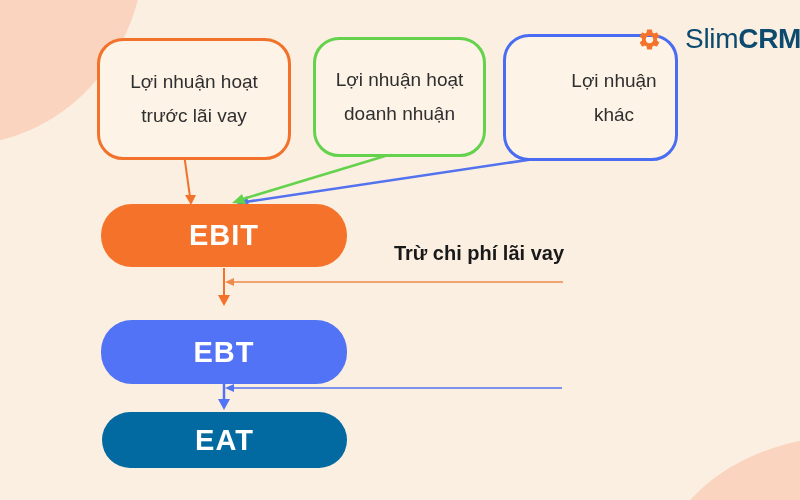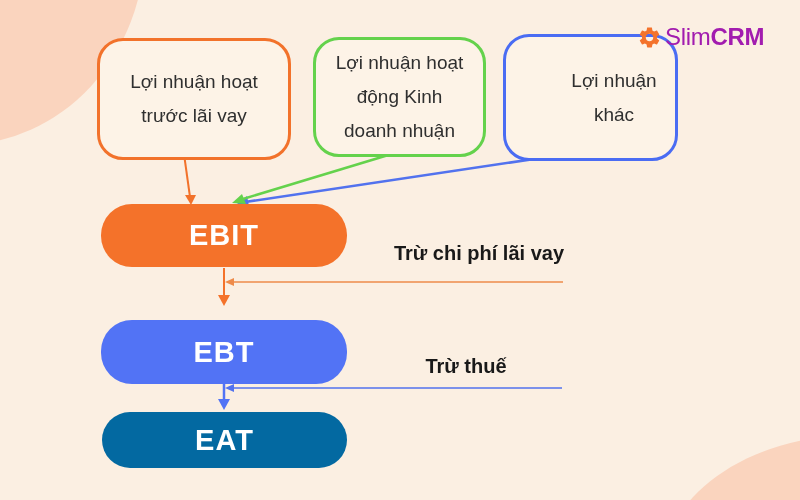--- a/index.html
+++ b/index.html
@@ -32,21 +32,21 @@
 
   .edge-label{
     position:absolute;font-weight:bold;color:#191919;font-size:20px;text-align:center;
   }
   #lbl-interest{left:388px;top:242px;width:182px;}
   #lbl-tax{left:400px;top:355px;width:132px;}
 
   #wires{position:absolute;left:0;top:0;width:800px;height:500px;pointer-events:none;}
 
   #logo{position:absolute;left:637px;top:23px;display:flex;align-items:center;gap:3px;}
-  #logo .brand{font-size:24px;color:#a21caf;letter-spacing:-0.3px;}
+  #logo .brand{font-size:28px;color:#0c4a6e;letter-spacing:-0.3px;margin-left:20px;}
   #logo .brand b{font-weight:800;}
 </style>
 </head>
 <body>
 
 <div id="canvas">
 
   <div class="blob" id="blob-tl"></div>
   <div class="blob" id="blob-br"></div>
 
@@ -87,21 +87,20 @@
       <polygon points="225,388 234,384 234,392" fill="#5272EE"></polygon>
     </g>
   </svg>
 
   <div class="source-box" id="src-1">
     <span>Lợi nhuận hoạt</span>
     <span>trước lãi vay</span>
   </div>
   <div class="source-box" id="src-2">
     <span>Lợi nhuận hoạt</span>
-    <span>động Kinh</span>
     <span>doanh nhuận</span>
   </div>
   <div class="source-box" id="src-3">
     <span>Lợi nhuận</span>
     <span>khác</span>
   </div>
 
   <div id="logo">
     <span style="display:flex;">
       <svg width="25" height="25" viewBox="0 0 24 24" fill="#F4732C">
@@ -115,15 +114,14 @@
     <span>EBIT</span>
   </div>
   <div class="node" id="node-ebt">
     <span>EBT</span>
   </div>
   <div class="node" id="node-eat">
     <span>EAT</span>
   </div>
 
   <div class="edge-label" id="lbl-interest">Trừ chi phí lãi vay</div>
-  <div class="edge-label" id="lbl-tax">Trừ thuế</div>
 
 </div>
 
 </body></html>

